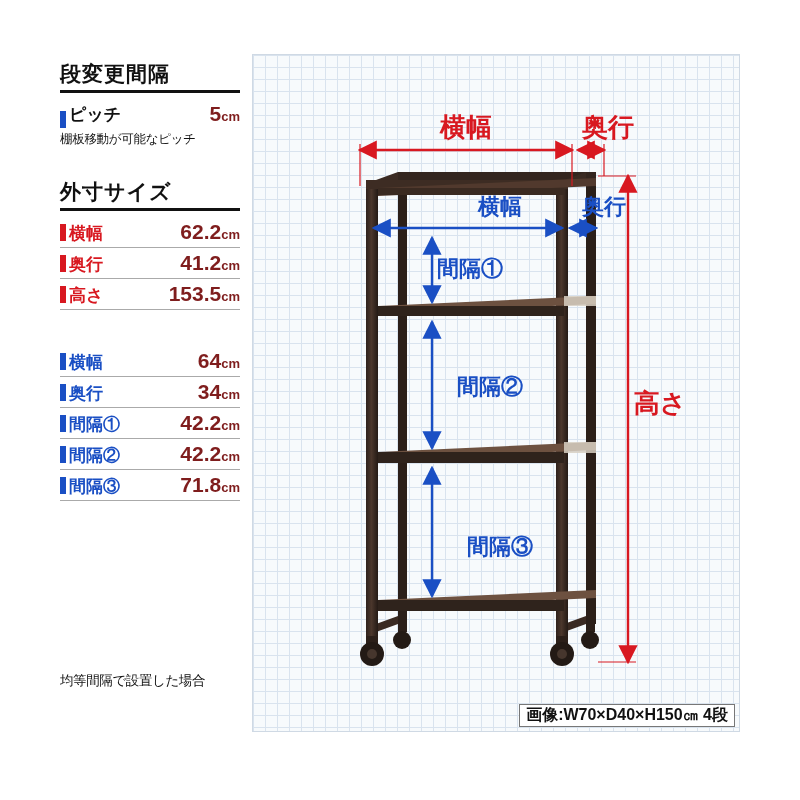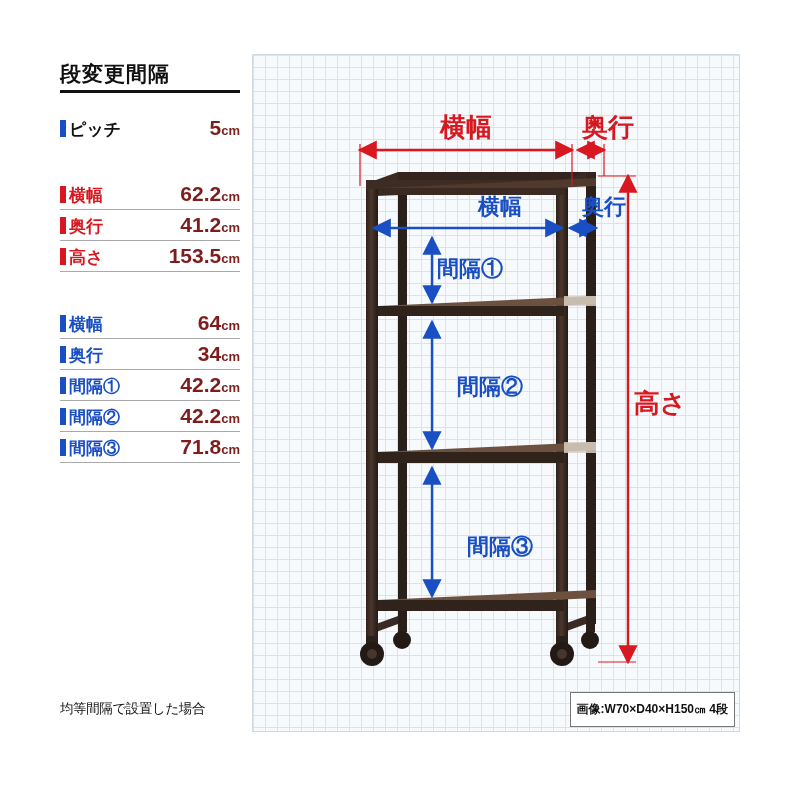--- a/index.html
+++ b/index.html
@@ -92,21 +92,21 @@
     margin-top: 3px;
     display: block;
     letter-spacing: -0.3px;
   }
 
   .gap-lg { height: 30px; }
 
   .footnote {
     position: absolute;
     left: 60px;
-    top: 700px;
+    top: 672px;
     font-size: 13.5px;
     color: #111;
     letter-spacing: -0.4px;
   }
 
   
   .diagram {
     position: absolute;
     left: 252px;
     top: 54px;
@@ -119,22 +119,22 @@
     border: 1px solid #cfd9e4;
     box-sizing: border-box;
   }
 
   .caption-box {
     position: absolute;
     right: 4px;
     bottom: 4px;
     background: #ffffff;
     border: 1px solid #777;
-    padding: 8px 6px;
-    font-size: 12px;
+    padding: 0 6px;
+    font-size: 16px;
     color: #111;
     font-weight: bold;
     white-space: nowrap;
   }
 
   
   svg.overlay {
     position: absolute;
     left: 0; top: 0;
     width: 800px;
@@ -147,28 +147,30 @@
   }
 </style>
 </head>
 <body>
 
 <div id="root">
 
   <div class="spec-panel">
 
     <span class="sec-title">段変更間隔</span>
-    <div class="row noline" style="margin-top:20px;">
+    <div class="row noline" style="margin-top:6px;align-items:flex-end;">
       <span class="bar blue"></span>
       <span class="lbl">ピッチ</span>
       <span class="val"><span>5</span><span class="unit">cm</span></span>
     </div>
+    <span class="note">棚板移動が可能なピッチ</span>
 
     <div class="gap-lg"></div>
 
+    <span class="sec-title">外寸サイズ</span>
     <div class="row" style="margin-top:6px;">
       <span class="bar red"></span>
       <span class="lbl red">横幅</span>
       <span class="val"><span>62.2</span><span class="unit">cm</span></span>
     </div>
     <div class="row">
       <span class="bar red"></span>
       <span class="lbl red">奥行</span>
       <span class="val"><span>41.2</span><span class="unit">cm</span></span>
     </div>

